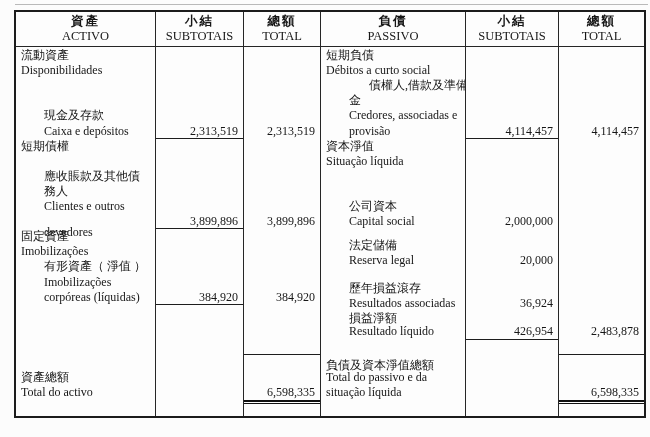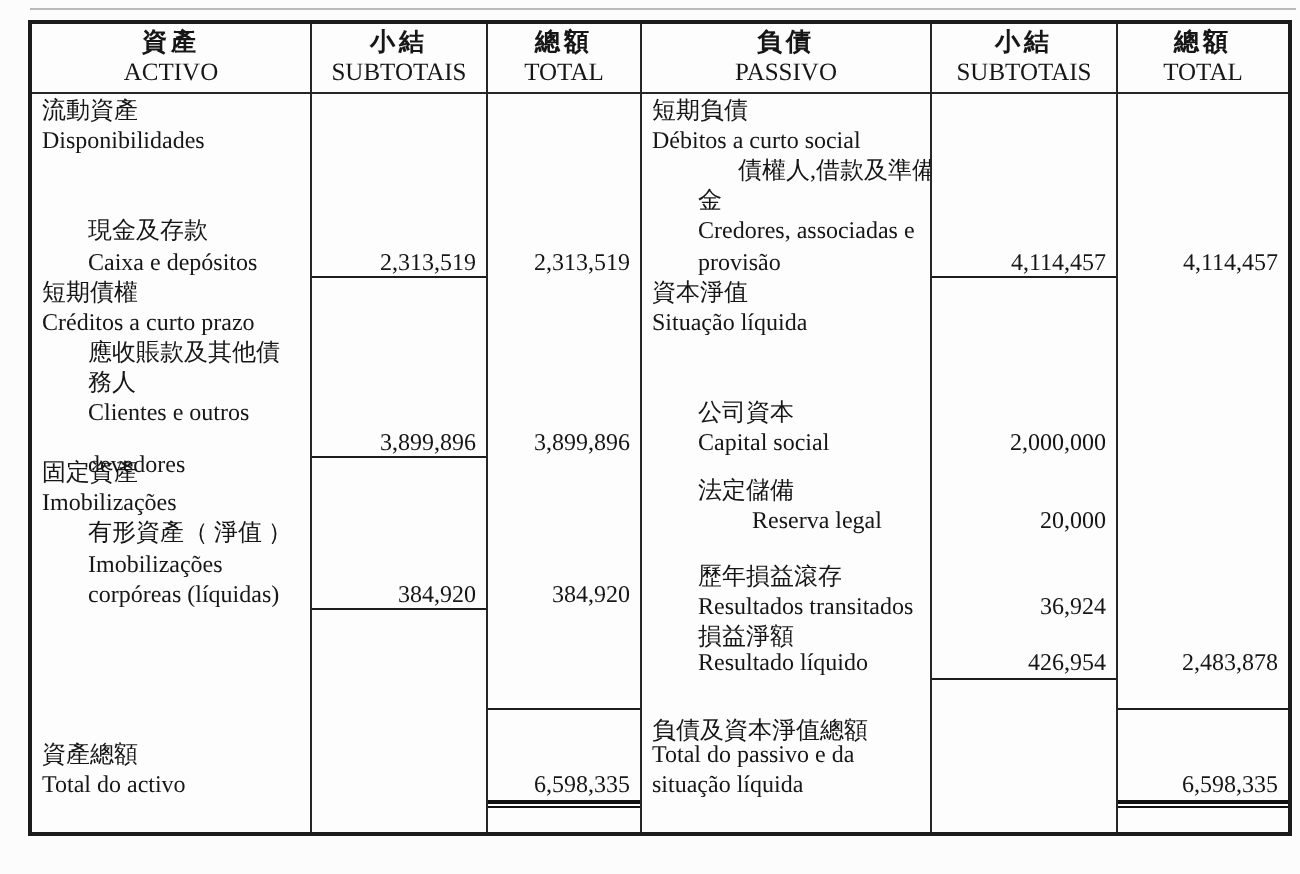--- a/index.html
+++ b/index.html
@@ -68,21 +68,20 @@
       <div class="hpt">TOTAL</div>
     </div>
   </div>
   <div class="grid body">
     <div class="bcell" id="col0">
         <div class="rline" style="top: 1px; left: 5px;">流動資產</div>
         <div class="rline" style="top: 16.1px; left: 5px;">Disponibilidades</div>
         <div class="rline" style="top: 61.4px; left: 28px;">現金及存款</div>
         <div class="rline" style="top: 76.5px; left: 28px;">Caixa e depósitos</div>
         <div class="rline" style="top: 91.6px; left: 5px;">短期債權</div>
-        <div class="rline" style="top: 106.7px; left: 5px;">Créditos a curto prazo</div>
         <div class="rline" style="top: 121.8px; left: 28px;">應收賬款及其他債</div>
         <div class="rline" style="top: 136.9px; left: 28px;">務人</div>
         <div class="rline" style="top: 152px; left: 28px;">Clientes e outros</div>
         <div class="rline" style="top: 178px; left: 28px;">devedores</div>
         <div class="rline" style="top: 182.2px; left: 5px;">固定資產</div>
         <div class="rline" style="top: 197.3px; left: 5px;">Imobilizações</div>
         <div class="rline" style="top: 212.4px; left: 28px;">有形資產（ 淨值 ）</div>
         <div class="rline" style="top: 227.5px; left: 28px;">Imobilizações</div>
         <div class="rline" style="top: 242.6px; left: 28px;">corpóreas (líquidas)</div>
         <div class="rline" style="top: 322.63px; left: 5px;">資產總額</div>
@@ -109,23 +108,23 @@
         <div class="rline" style="top: 16.1px; left: 5px;">Débitos a curto social</div>
         <div class="rline" style="top: 31.2px; left: 48px;">債權人,借款及準備</div>
         <div class="rline" style="top: 46.3px; left: 28px;">金</div>
         <div class="rline" style="top: 61.4px; left: 28px;">Credores, associadas e</div>
         <div class="rline" style="top: 76.5px; left: 28px; text-align: center;">provisão</div>
         <div class="rline" style="top: 91.6px; left: 5px;">資本淨值</div>
         <div class="rline" style="top: 106.7px; left: 5px;">Situação líquida</div>
         <div class="rline" style="top: 152px; left: 28px;">公司資本</div>
         <div class="rline" style="top: 167.1px; left: 28px;">Capital social</div>
         <div class="rline" style="top: 191.26px; left: 28px;">法定儲備</div>
-        <div class="rline" style="top: 206.36px; left: 28px; margin-left: 27px;">Reserva legal</div>
+        <div class="rline" style="top: 206.36px; left: 28px;">Reserva legal</div>
         <div class="rline" style="top: 233.54px; left: 28px;">歷年損益滾存</div>
-        <div class="rline" style="top: 248.64px; left: 28px;">Resultados transitados</div>
+        <div class="rline" style="top: 248.64px; left: 28px;">Resultados associadas</div>
         <div class="rline" style="top: 263.74px; left: 28px;">損益淨額</div>
         <div class="rline" style="top: 277.33px; left: 28px;">Resultado líquido</div>
         <div class="rline" style="top: 310.55px; left: 5px;">負債及資本淨值總額</div>
         <div class="rline" style="top: 322.63px; left: 5px;">Total do passivo e da</div>
         <div class="rline" style="top: 337.73px; left: 5px;">situação líquida</div>
       </div>
     <div class="bcell" id="col4">
         <div class="nval" style="top: 76.5px;">4,114,457</div>
         <div class="nrule" style="top: 90.7px;"></div>
         <div class="nval" style="top: 167.1px;">2,000,000</div>

